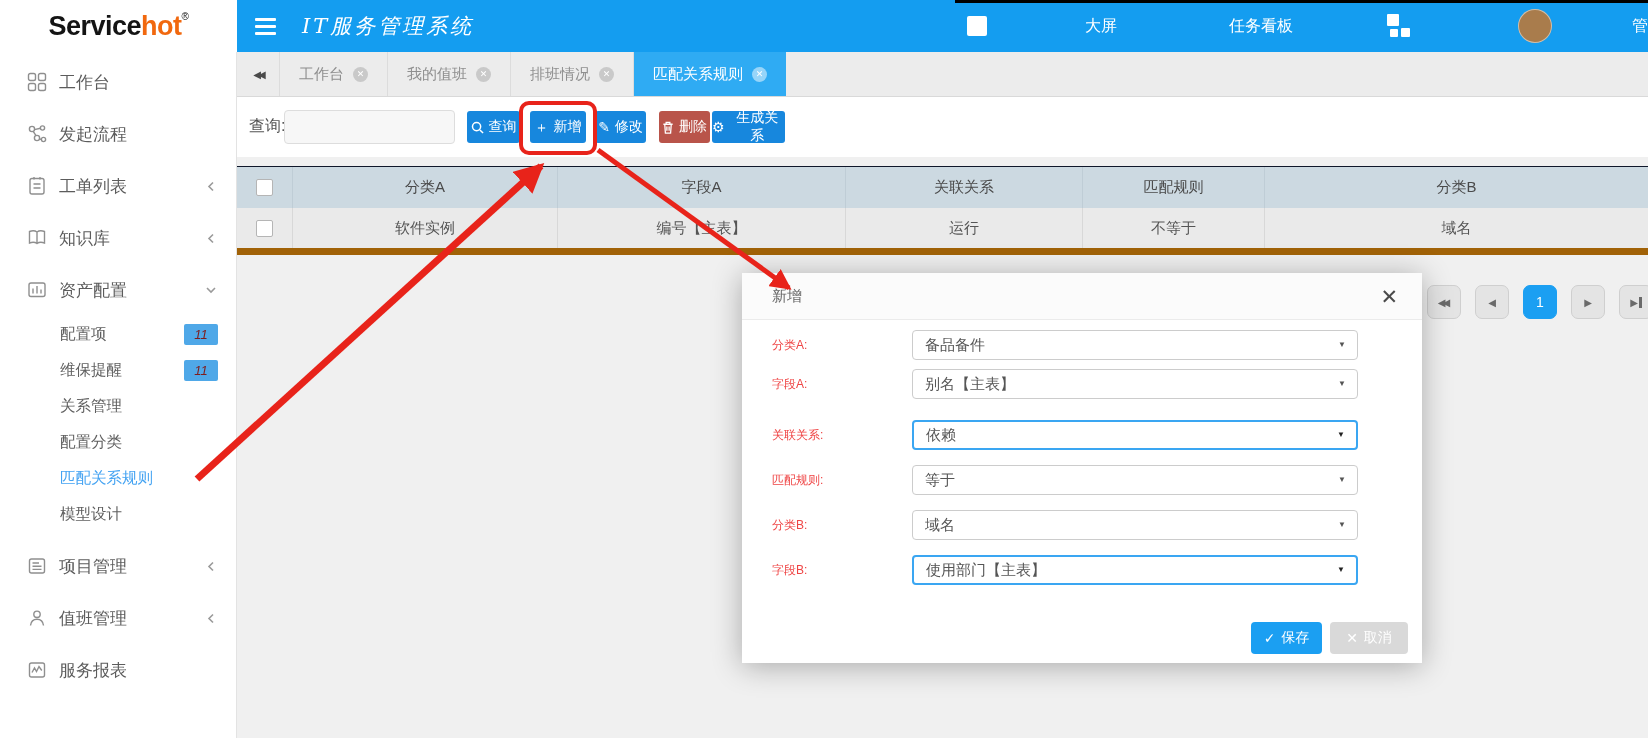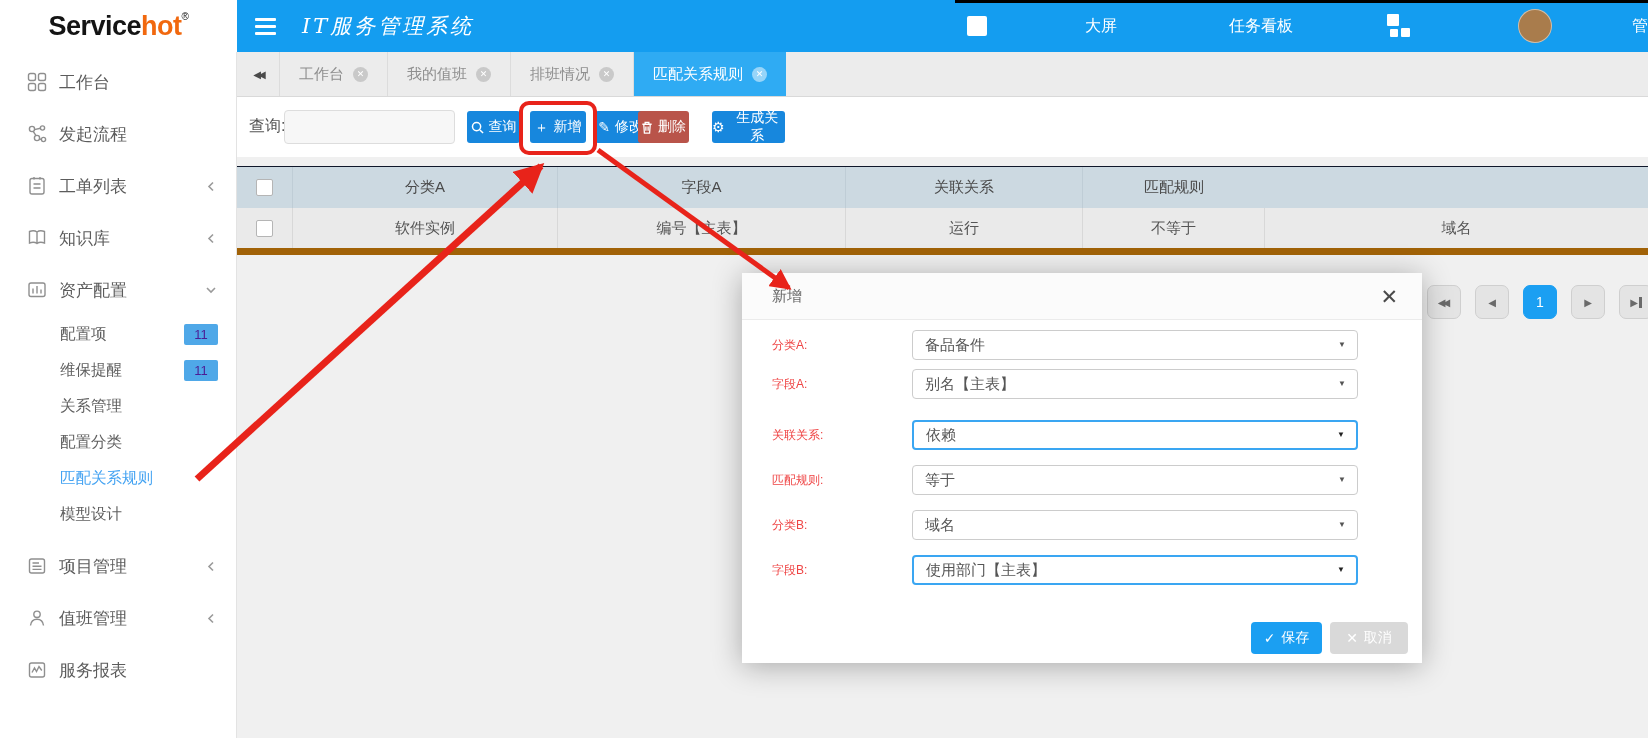--- a/index.html
+++ b/index.html
@@ -37,22 +37,22 @@
   .sidebar { position:absolute; left:0; top:52px; width:237px; height:686px; background:#fff;
              border-right:1px solid #e3e3e3; padding-top:4px; }
   .mi { height:52px; display:flex; align-items:center; padding:0 18px 0 27px; color:#5c5c5c;
         font-size:17px; cursor:pointer; }
   .mi .micon { width:20px; height:20px; margin-right:12px; flex:none; }
   .mi .chev { margin-left:auto; }
   .spacer8 { height:8px; }
   .msub { height:36px; display:flex; align-items:center; padding:0 18px 0 60px; color:#5f5f5f;
           font-size:15.5px; cursor:pointer; }
   .msub.active { color:#44a3f2; }
-  .badge { margin-left:auto; background:#4fa8e8; color:#4c1d95; font-size:13px; width:34px; height:21px;
-           border-radius:2px; display:flex; align-items:center; justify-content:center; }
+  .badge { margin-left:auto; background:#4fa8e8; color:#7f1d1d; font-size:13px; width:34px; height:21px;
+           border-radius:2px; display:flex; align-items:center; justify-content:center;font-style:italic; }
 
   
   .main { position:absolute; left:237px; top:52px; width:1411px; height:686px; background:#f0f0f0; }
   .tabbar { height:45px; background:#ececec; border-bottom:1px solid #d9d9d9; display:flex; align-items:stretch; }
   .tab-collapse { width:43px; display:flex; align-items:center; justify-content:center;
                   border-right:1px solid #dcdcdc; color:#4a4a4a; font-size:10px; letter-spacing:-3px; cursor:pointer; }
   .tab { display:flex; align-items:center; gap:9px; padding:0 19px; border-right:1px solid #dcdcdc;
          color:#8f8f8f; font-size:15px; cursor:pointer; }
   .tab.active { background:#2fabf3; color:#fff; border-right:none; }
   .tab-close { width:15px; height:15px; border-radius:50%; background:#c9c9c9; color:#fff; font-size:9px;
@@ -62,21 +62,21 @@
   .toolbar { position:relative; height:60px; background:#fff; }
   .q-label { position:absolute; left:12px; top:19px; font-size:16px; color:#555; }
   .q-input { position:absolute; left:47px; top:13px; width:171px; height:34px; background:#f7f7f7;
              border:1px solid #ddd; border-radius:4px; padding:0 10px; font-size:14px; color:#444; }
   .tbtn { position:absolute; top:14px; height:32px; border:none; border-radius:3px; background:#1787dd;
           color:#fff; font-size:14px; display:flex; align-items:center; justify-content:center; gap:5px;
           cursor:pointer; font-family:"Liberation Sans",sans-serif; }
   .b-query { left:230px; width:53px; }
   .b-add   { left:293px; width:56px; }
   .b-edit  { left:358px; width:51px; }
-  .b-del   { left:401px; width:51px; background:#b9544a; }
+  .b-del   { left:422px; width:51px; background:#b9544a; }
   .b-gen   { left:475px; width:73px; }
   .bic { font-size:14px; line-height:1; }
 
   
   .grid { position:absolute; left:0; top:114px; width:1411px; }
   .trow { display:flex; width:100%; }
   .thead { background:#ccd9e1; border-top:1px solid #0f172a;text-align:center; }
   .thead .cell { height:41px; color:#4a4a4a; border-right:1px solid #bfcdd6; }
   .tbody { background:#eaeaea; border-bottom:7px solid #a16207;justify-content:center; }
   .tbody .cell { height:40px; color:#555; border-right:1px solid #d8d8d8; }
@@ -321,20 +321,21 @@
 
     <div class="grid">
       <div class="trow thead">
         <div class="cell c0">
             <span class="cbx"></span>
           </div>
         <div class="cell c1">分类A</div>
         <div class="cell c2">字段A</div>
         <div class="cell c3">关联关系</div>
         <div class="cell c4">匹配规则</div>
+        <div class="cell c5">分类B</div>
       </div>
       <div class="trow tbody">
         <div class="cell c0">
             <span class="cbx"></span>
           </div>
         <div class="cell c1">软件实例</div>
         <div class="cell c2">编号【主表】</div>
         <div class="cell c3">运行</div>
         <div class="cell c4">不等于</div>
         <div class="cell c5">域名</div>

